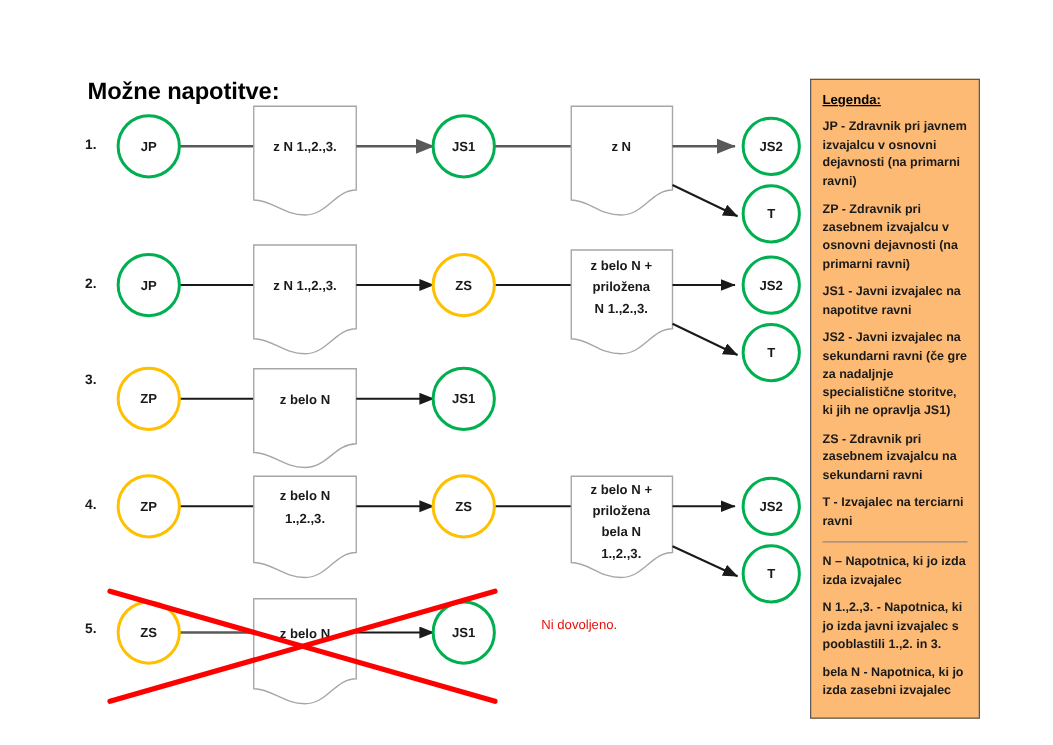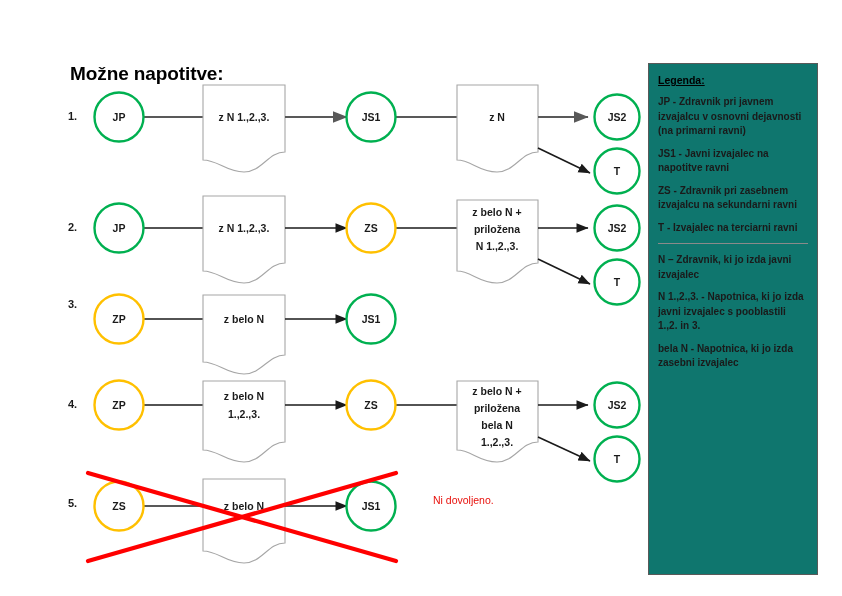--- a/index.html
+++ b/index.html
@@ -61,25 +61,25 @@
     position: absolute;
     color: #e8110c;
     font-size: 10.5px;
     font-weight: normal;
     white-space: nowrap;
   }
   #legend {
     position: absolute;
     left: 648px;
     top: 63px;
-    width: 170px;
+    width: 136px;
     height: 512px;
     border: 1.2px solid #595959;
     box-sizing: border-box;
-    background: #0f766e;
+    background: #fdba74;
     padding: 10px 9px 6px 9px;
     overflow: hidden;
   }
   #legend .legend-title {
     font-size: 10.5px;
     font-weight: bold;
     text-decoration: underline;
     margin-bottom: 9px;
     display: block;
   }
@@ -272,24 +272,26 @@
         <line x1="88" y1="473" x2="396" y2="561" stroke="#FF0000" stroke-width="4.2" stroke-linecap="round"></line>
         <line x1="88" y1="561" x2="396" y2="473" stroke="#FF0000" stroke-width="4.2" stroke-linecap="round"></line>
       </g>
     </g>
   </svg>
 
   <div id="legend">
     <span class="legend-title">Legenda:</span>
 
     <div class="legend-entry">JP - Zdravnik pri javnem izvajalcu v osnovni  dejavnosti  (na primarni ravni)</div>
+    <div class="legend-entry">ZP - Zdravnik pri zasebnem izvajalcu v osnovni  dejavnosti (na primarni ravni)</div>
     <div class="legend-entry">JS1 - Javni izvajalec na napotitve ravni</div>
+    <div class="legend-entry">JS2 - Javni izvajalec na sekundarni ravni (če gre za nadaljnje specialistične storitve, ki jih ne opravlja JS1)</div>
     <div class="legend-entry">ZS - Zdravnik pri zasebnem izvajalcu na sekundarni ravni</div>
     <div class="legend-entry">T - Izvajalec na terciarni ravni</div>
 
     <hr class="legend-divider">
 
-    <div class="legend-entry">N – Zdravnik, ki jo izda javni izvajalec</div>
+    <div class="legend-entry">N – Napotnica, ki jo izda izda izvajalec</div>
     <div class="legend-entry">N 1.,2.,3. - Napotnica, ki jo izda javni izvajalec  s pooblastili 1.,2. in 3.</div>
     <div class="legend-entry">bela N - Napotnica, ki jo izda zasebni  izvajalec</div>
   </div>
 
 </div>
 
 </body></html>

